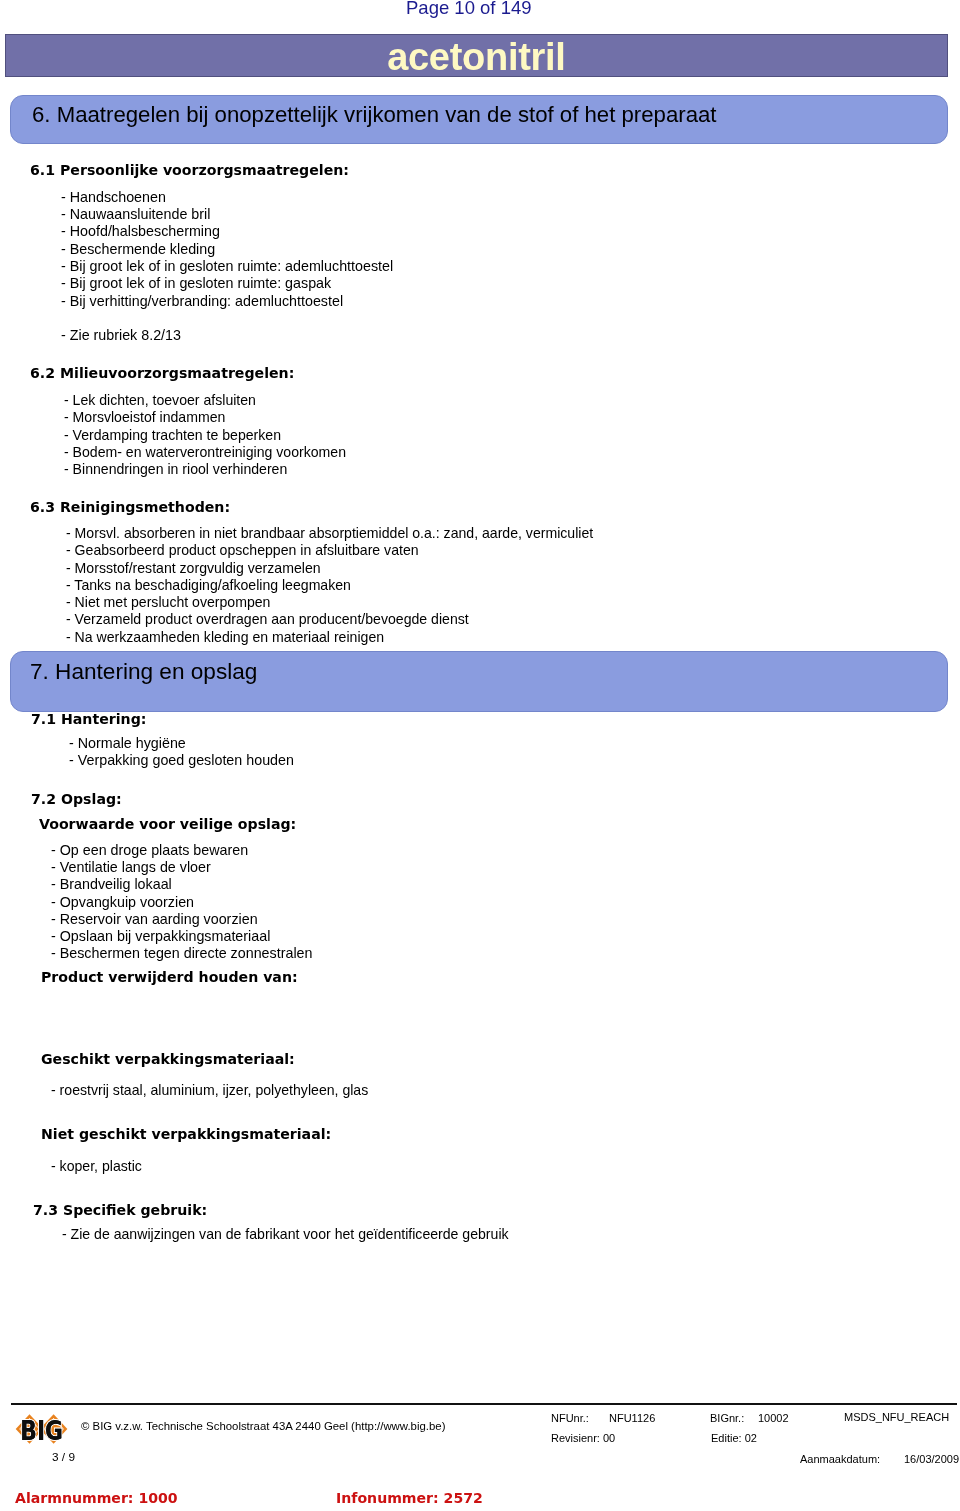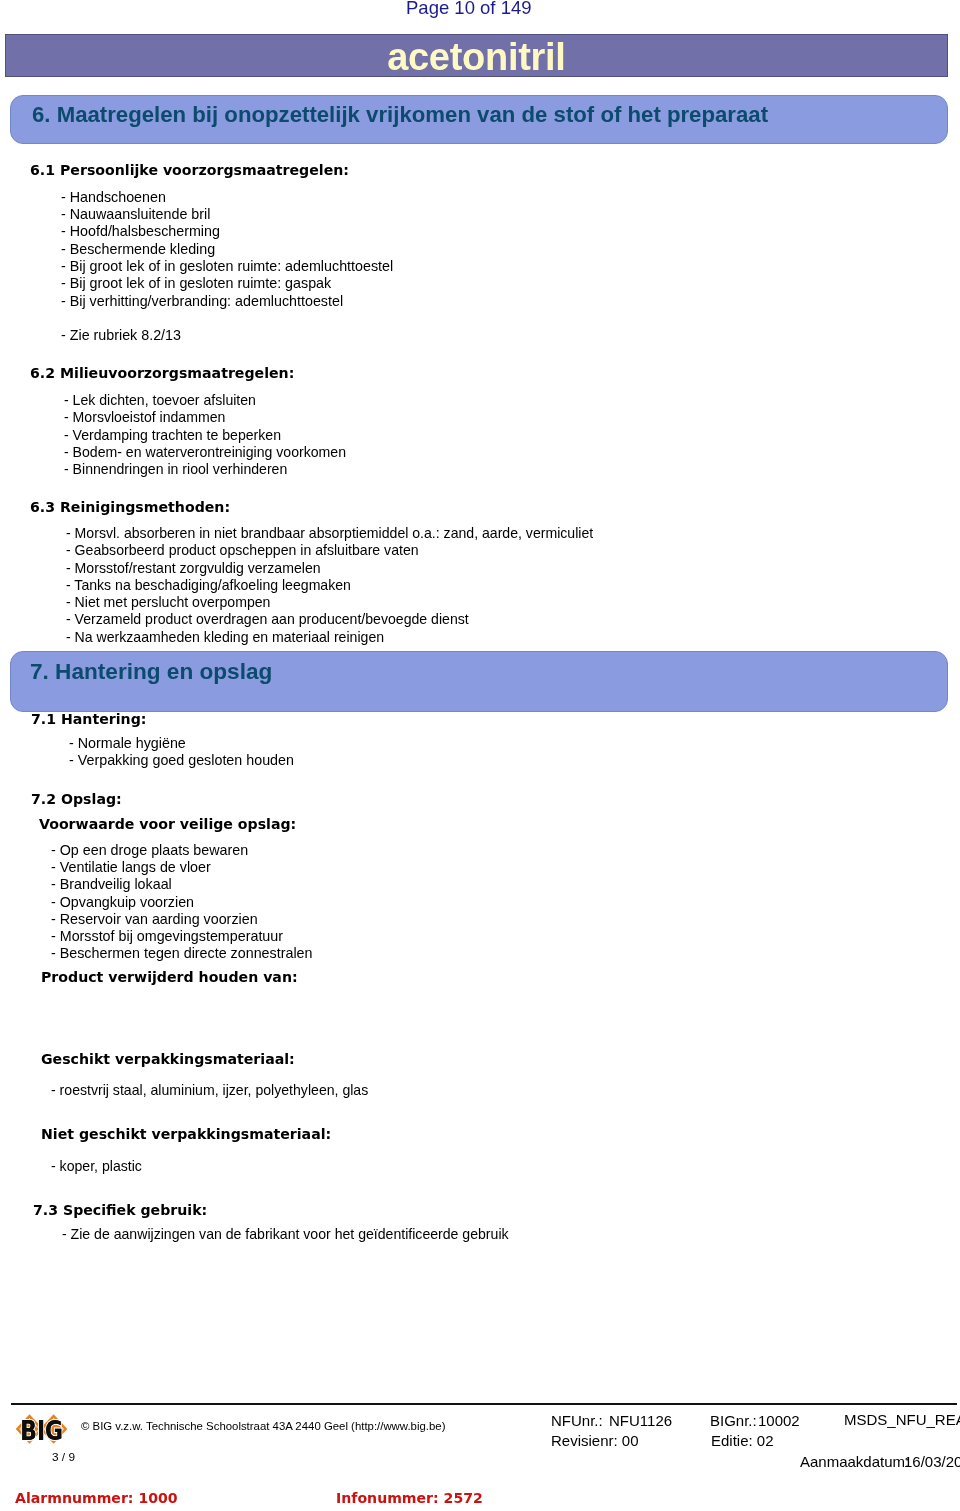--- a/index.html
+++ b/index.html
@@ -33,22 +33,22 @@
     line-height: 1; letter-spacing: -0.3px; text-indent: -0.3px;
   }
 
   
   .section-banner {
     position: absolute; left: 10px; width: 938px;
     background: #8a9cdf; border-radius: 13px; box-sizing: border-box;
     border: 1px solid #7386cb;
   }
   .section-banner .slabel {
-    position: absolute; left: 22px; color: #0c4a6e;
-    font-weight: bold; white-space: nowrap; line-height: 1;
+    position: absolute; left: 22px; color: #000000;
+    font-weight: normal; white-space: nowrap; line-height: 1;
     font-family: "Liberation Sans", sans-serif;
   }
   #banner-6 { top: 95px; height: 49px; }
   #banner-6 .slabel { left: 21px; top: 8px; font-size: 22.2px; }
   #banner-7 { top: 651px; height: 61px; }
   #banner-7 .slabel { left: 19px; top: 9px; font-size: 22.6px; }
 
   
   .t { position: absolute; white-space: nowrap; line-height: 1; }
   .h2 {
@@ -67,21 +67,21 @@
   .copy-line {
     position: absolute; left: 81px; top: 1421px;
     font-size: 11.4px; white-space: nowrap; line-height: 1;
   }
   .pagenum { position: absolute; left: 15px; top: 1452px; font-size: 11.8px; line-height: 1; margin-left: 37px; }
   .alarm {
     position: absolute; top: 1491px; font-size: 14.1px; font-weight: bold;
     color: #cc1111; font-family: "DejaVu Sans", sans-serif; line-height: 1;
     white-space: nowrap;
   }
-  .ft { position: absolute; white-space: nowrap; font-size: 15px; line-height: 1; }
+  .ft { position: absolute; white-space: nowrap; font-size: 11px; line-height: 1; }
 </style>
 </head>
 <body>
 
 <div class="page">
 
   <div class="page-indicator">Page 10 of 149</div>
 
   <div class="product-banner">
     <div class="ptitle">acetonitril</div>
@@ -125,21 +125,21 @@
   <div class="t b" style="left:69px;top:736px">- Normale hygiëne</div>
   <div class="t b" style="left:69px;top:753px">- Verpakking goed gesloten houden</div>
 
   <div class="t h2" style="left:31px;top:792px">7.2 Opslag:</div>
   <div class="t h2" style="left:39px;top:817px">Voorwaarde voor veilige opslag:</div>
   <div class="t b" style="left:51px;top:843px">- Op een droge plaats bewaren</div>
   <div class="t b" style="left:51px;top:860px">- Ventilatie langs de vloer</div>
   <div class="t b" style="left:51px;top:877px">- Brandveilig lokaal</div>
   <div class="t b" style="left:51px;top:895px">- Opvangkuip voorzien</div>
   <div class="t b" style="left:51px;top:912px">- Reservoir van aarding voorzien</div>
-  <div class="t b" style="left:51px;top:929px">- Morsstof bij omgevingstemperatuur</div>
+  <div class="t b" style="left:51px;top:929px">- Opslaan bij verpakkingsmateriaal</div>
   <div class="t b" style="left:51px;top:946px">- Beschermen tegen directe zonnestralen</div>
 
   <div class="t h2" style="left:41px;top:970px">Product verwijderd houden van:</div>
 
   <div class="t h2" style="left:41px;top:1052px">Geschikt verpakkingsmateriaal:</div>
   <div class="t bs" style="left:51px;top:1083px">- roestvrij staal, aluminium, ijzer, polyethyleen, glas</div>
 
   <div class="t h2" style="left:41px;top:1127px">Niet geschikt verpakkingsmateriaal:</div>
   <div class="t bs" style="left:51px;top:1159px">- koper, plastic</div>
 

